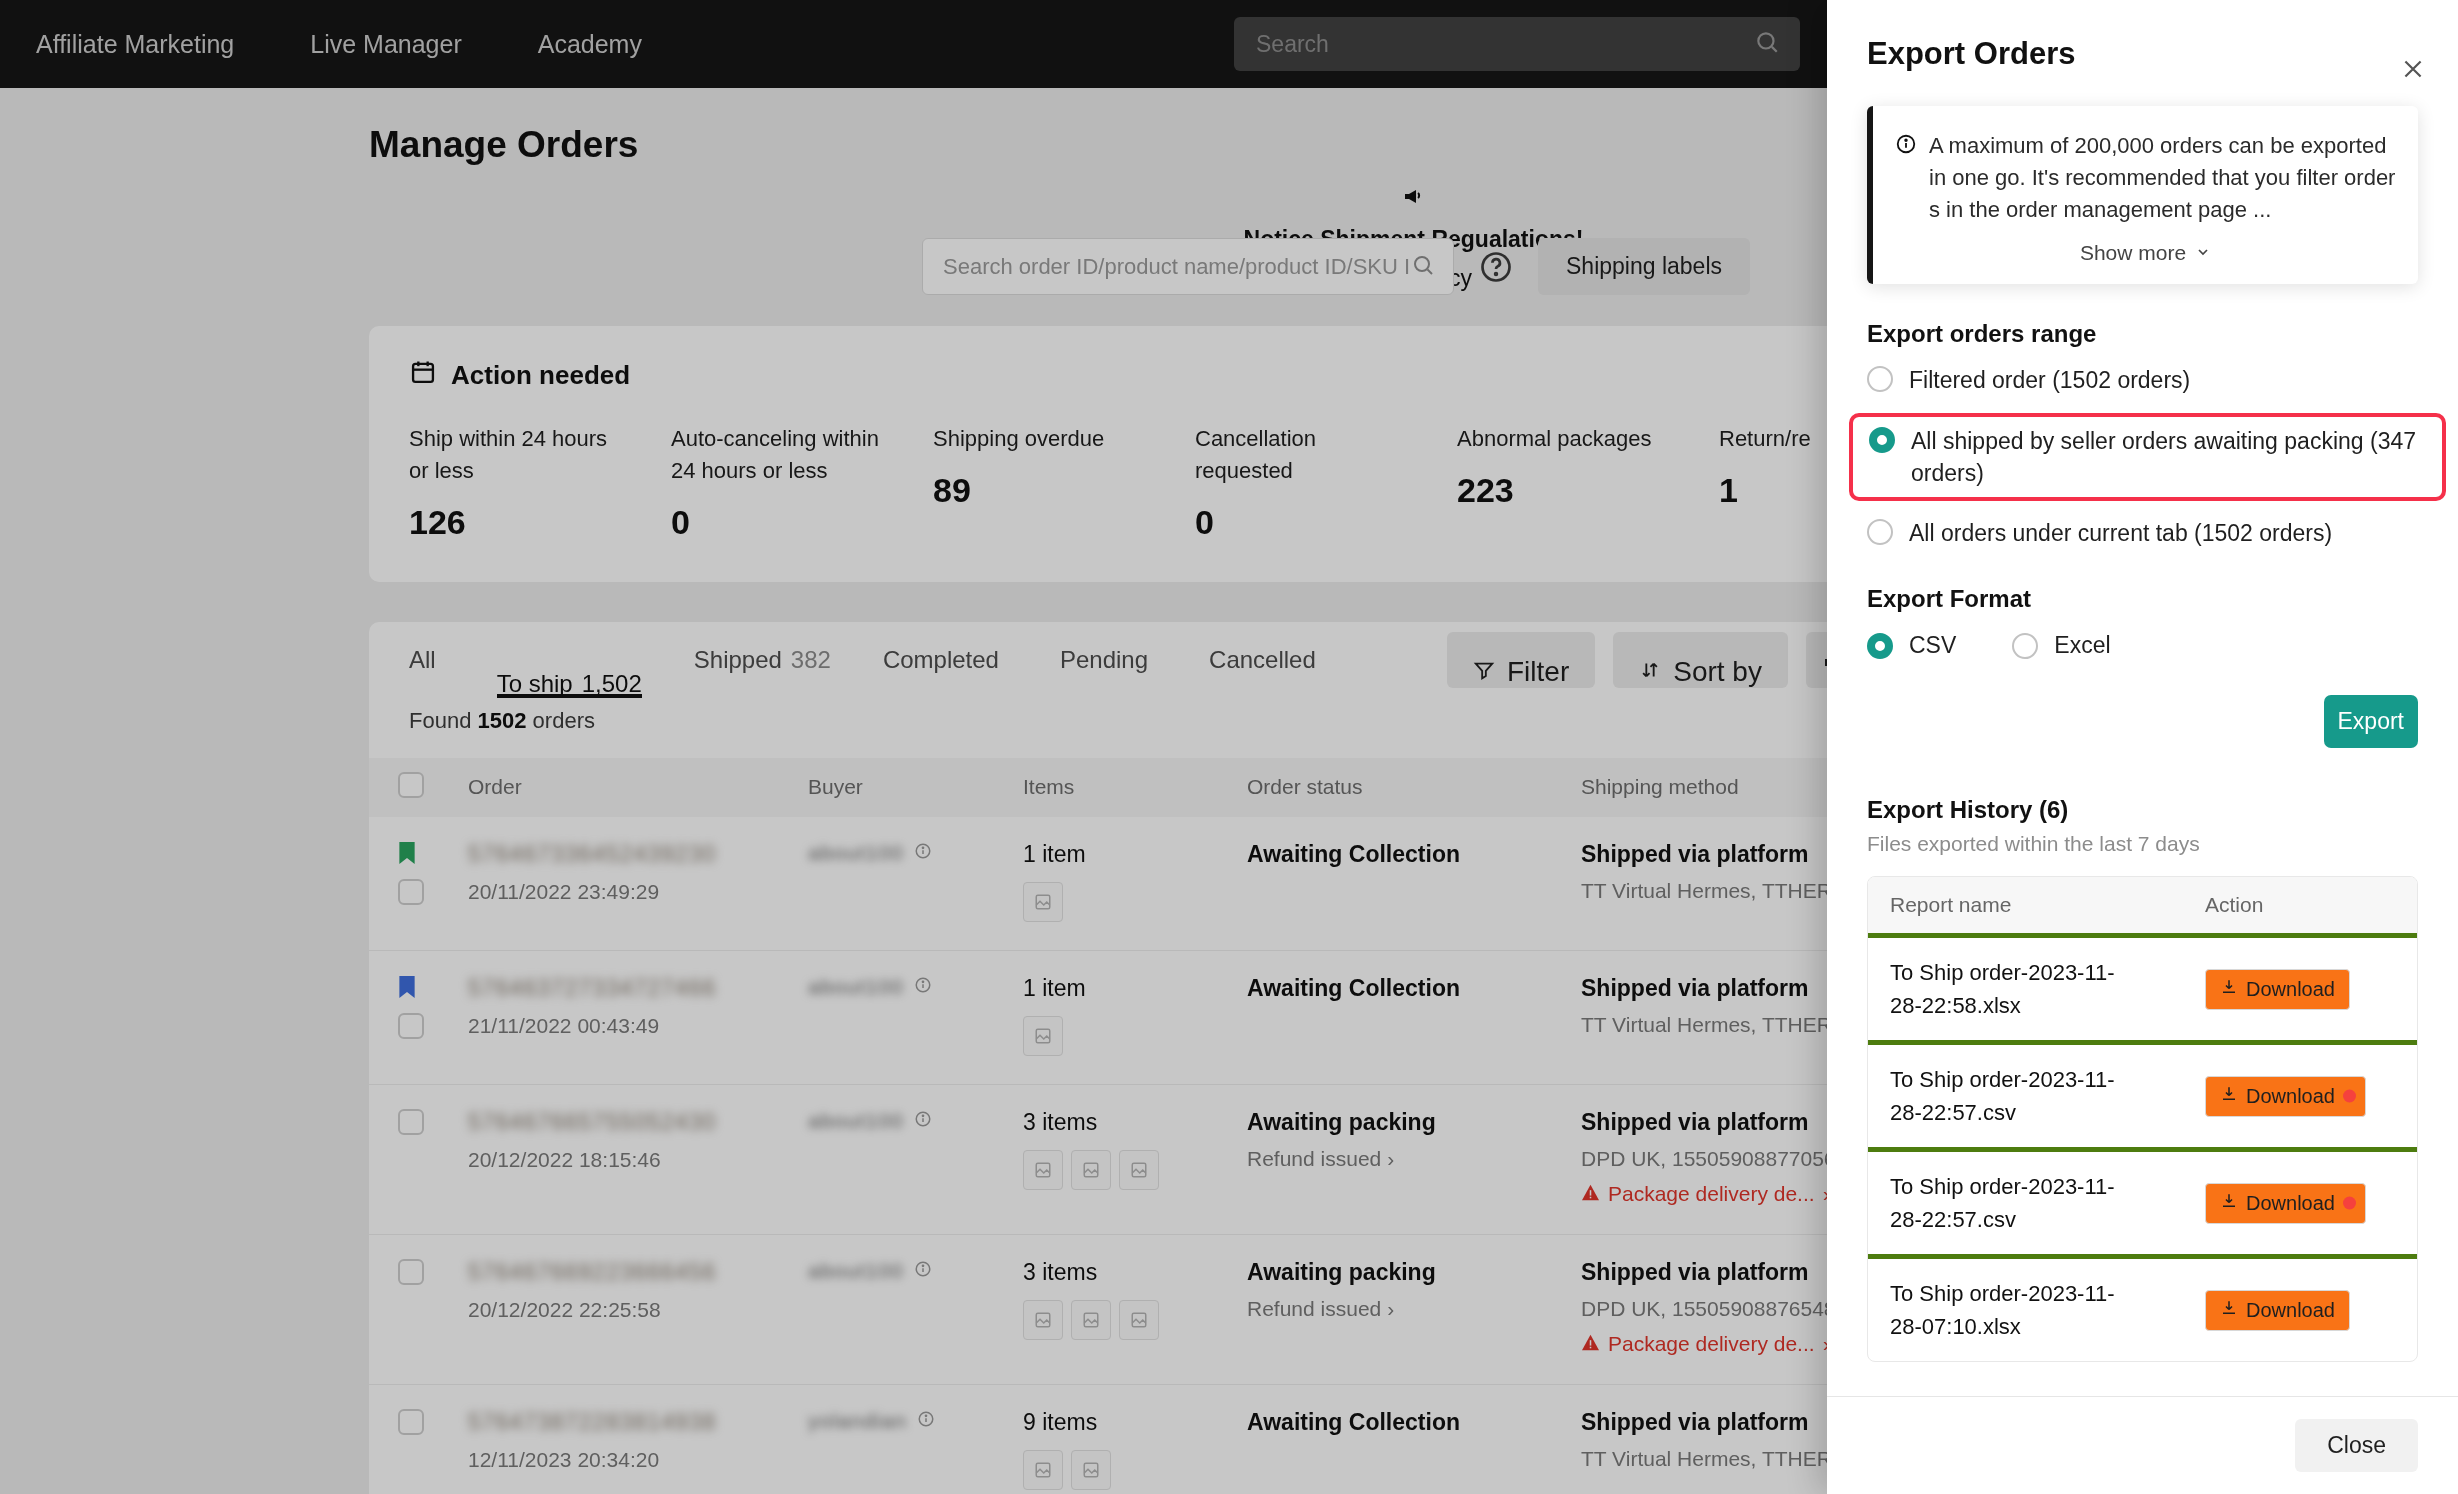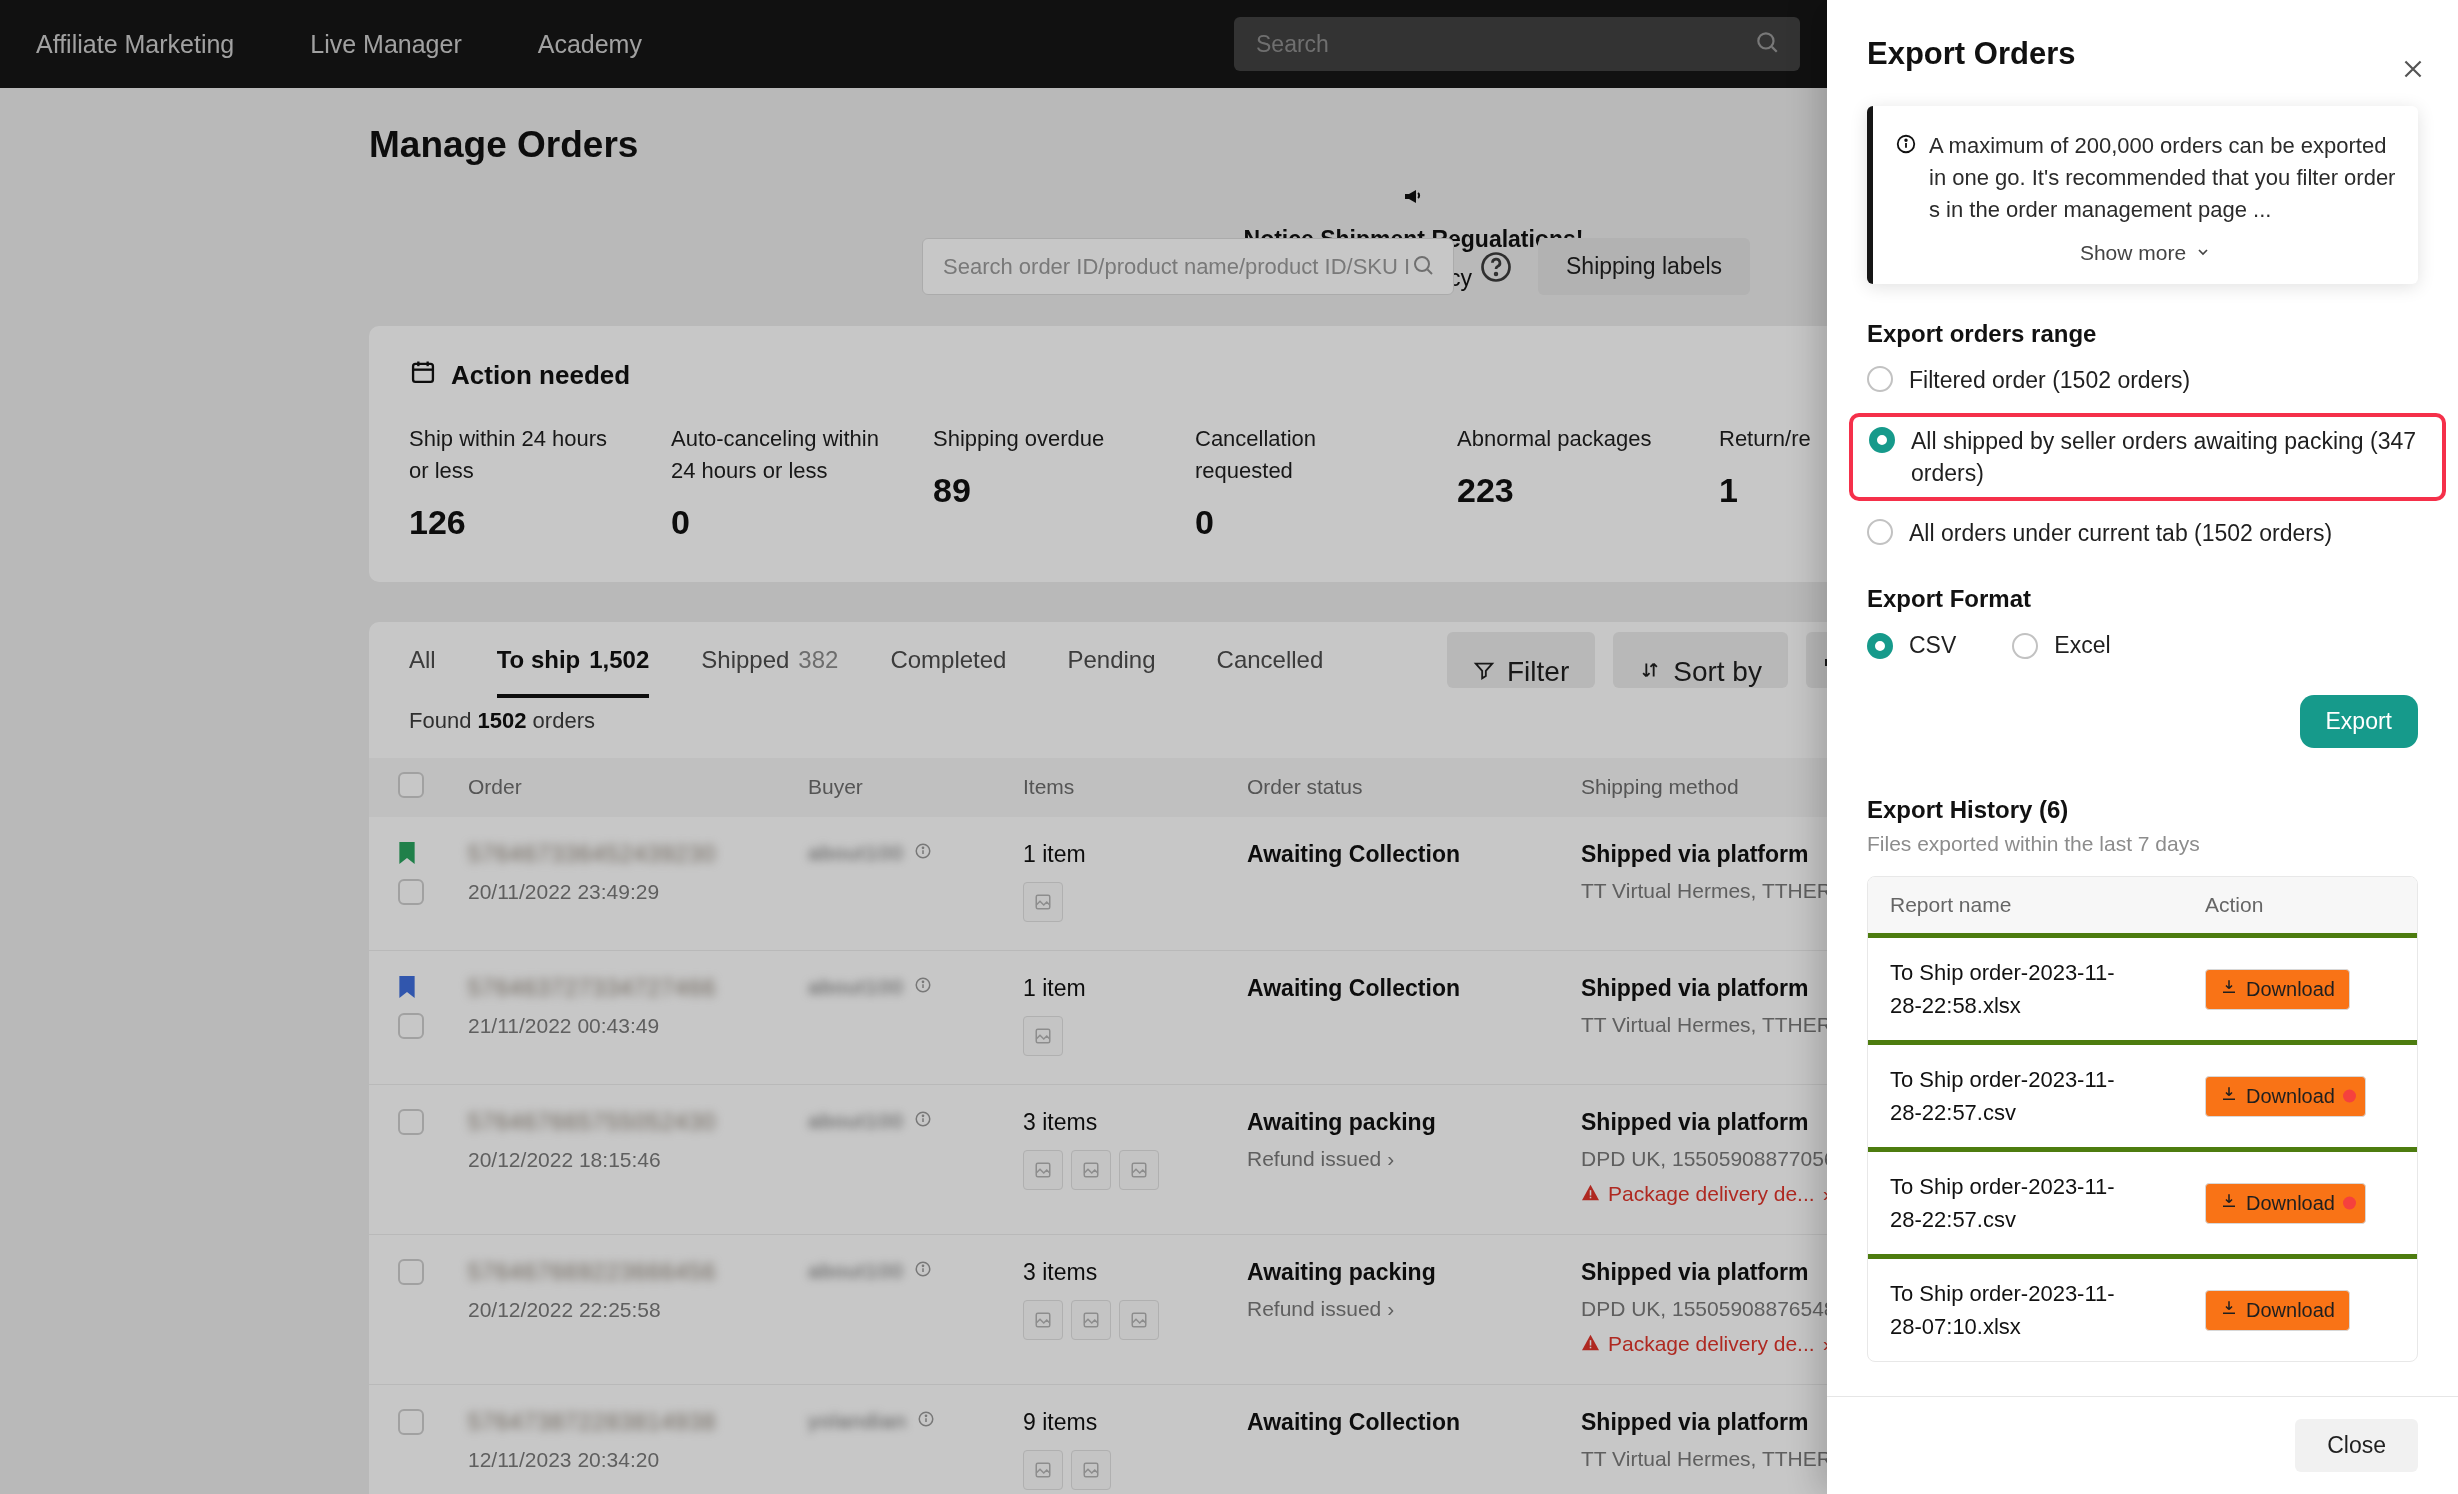--- a/index.html
+++ b/index.html
@@ -33,21 +33,21 @@
   .stats{display:flex;margin-top:30px;}
   .stat{width:262px;flex-shrink:0;}
   .stat:last-child{flex:1;}
   .stat-label{font-size:22px;color:#1f1f1f;line-height:1.45;max-width:218px;}
   .stat-value{font-size:34px;font-weight:700;margin-top:16px;}
 
   .orders-card{margin-top:40px;width:2060px;min-height:950px;background:#fff;border-radius:10px 10px 0 0;position:relative;}
   .tabs{display:flex;gap:52px;padding:0 40px;height:76px;align-items:stretch;}
   .tab{display:flex;align-items:center;font-size:24px;color:#4d4d4d;white-space:nowrap;}
   .tab .count{margin-left:9px;color:#8c8c8c;}
-  .tab.active{color:#111;font-weight:700;box-shadow:inset 0 -4px 0 #111;}
+  .tab.active{color:#111;font-weight:400;box-shadow:inset 0 -4px 0 #111;align-items:flex-end;}
   .tab.active .count{color:#111;}
   .tab-actions{position:absolute;top:10px;left:1078px;display:flex;gap:18px;}
   .btn-gray{height:56px;padding:0 26px;background:#ececec;border:none;border-radius:6px;font-size:28px;font-weight:500;color:#1f1f1f;display:inline-flex;align-items:flex-end;gap:12px;white-space:nowrap;}
   .icon-btn{width:56px;height:56px;background:#ececec;border:none;border-radius:6px;display:flex;align-items:center;justify-content:center;}
   .found{padding:10px 40px 0;font-size:22px;color:#3d3d3d;}
   .found b{color:#111;}
 
   .table{margin-top:24px;}
   .thead,.trow{display:grid;grid-template-columns:70px 340px 215px 224px 334px 1fr;padding-left:29px;align-items:start;}
   .thead{background:#f6f6f6;padding-top:14px;padding-bottom:14px;font-size:21px;color:#6e6e6e;align-items:center;}
@@ -80,21 +80,21 @@
   .section-heading{margin-top:36px;font-size:24px;font-weight:700;}
   .range-options{margin-top:16px;}
   .radio-option{display:flex;align-items:flex-start;gap:16px;margin:16px 0;font-size:23px;color:#1f1f1f;line-height:1.4;cursor:pointer;}
   .radio{width:26px;height:26px;border-radius:50%;border:2px solid #c2c2c2;background:#fff;flex-shrink:0;margin-top:2px;}
   .radio.selected{border:8px solid #169a8b;}
   .highlight-box{border:4px solid #f5304a;border-radius:10px;padding:8px 16px;margin:8px -28px 8px -18px;}
   .highlight-box .radio-option{margin:0;}
   .format-options{display:flex;gap:56px;margin-top:16px;}
   .format-options .radio-option{margin:0;align-items:center;}
   .export-btn-row{display:flex;justify-content:flex-end;margin-top:34px;}
-  .export-btn{background:#169a8b;color:#fff;border:none;border-radius:14px;font-size:23px;font-weight:500;padding:13px 26px;}
+  .export-btn{background:#169a8b;color:#fff;border:none;border-radius:7px;font-size:23px;font-weight:500;padding:13px 14px;}
   .history-heading{margin-top:48px;font-size:24px;font-weight:700;}
   .history-sub{margin-top:8px;font-size:21px;color:#8c8c8c;}
   .history-table{margin-top:20px;border:1px solid #e8e8e8;border-radius:8px;overflow:hidden;}
   .ht-head,.ht-row{display:grid;grid-template-columns:1fr 190px;padding:16px 22px;align-items:center;}
   .ht-head{background:#f7f7f7;font-size:21px;color:#666;}
   .ht-row{border-top:5px solid #4d7c0f;padding-top:18px;padding-bottom:18px;}
   .report-name{font-size:22px;line-height:1.5;max-width:250px;overflow-wrap:anywhere;}
   .download-btn{position:relative;display:inline-flex;align-items:center;gap:8px;border:1px solid #d8d8d8;border-radius:4px;padding:8px 14px;font-size:20px;color:#1f1f1f;background:#f97316;}
   .download-btn.has-dot{padding-right:30px;}
   .dot{position:absolute;right:9px;top:50%;transform:translateY(-50%);width:13px;height:13px;border-radius:50%;background:#f5413d;}

